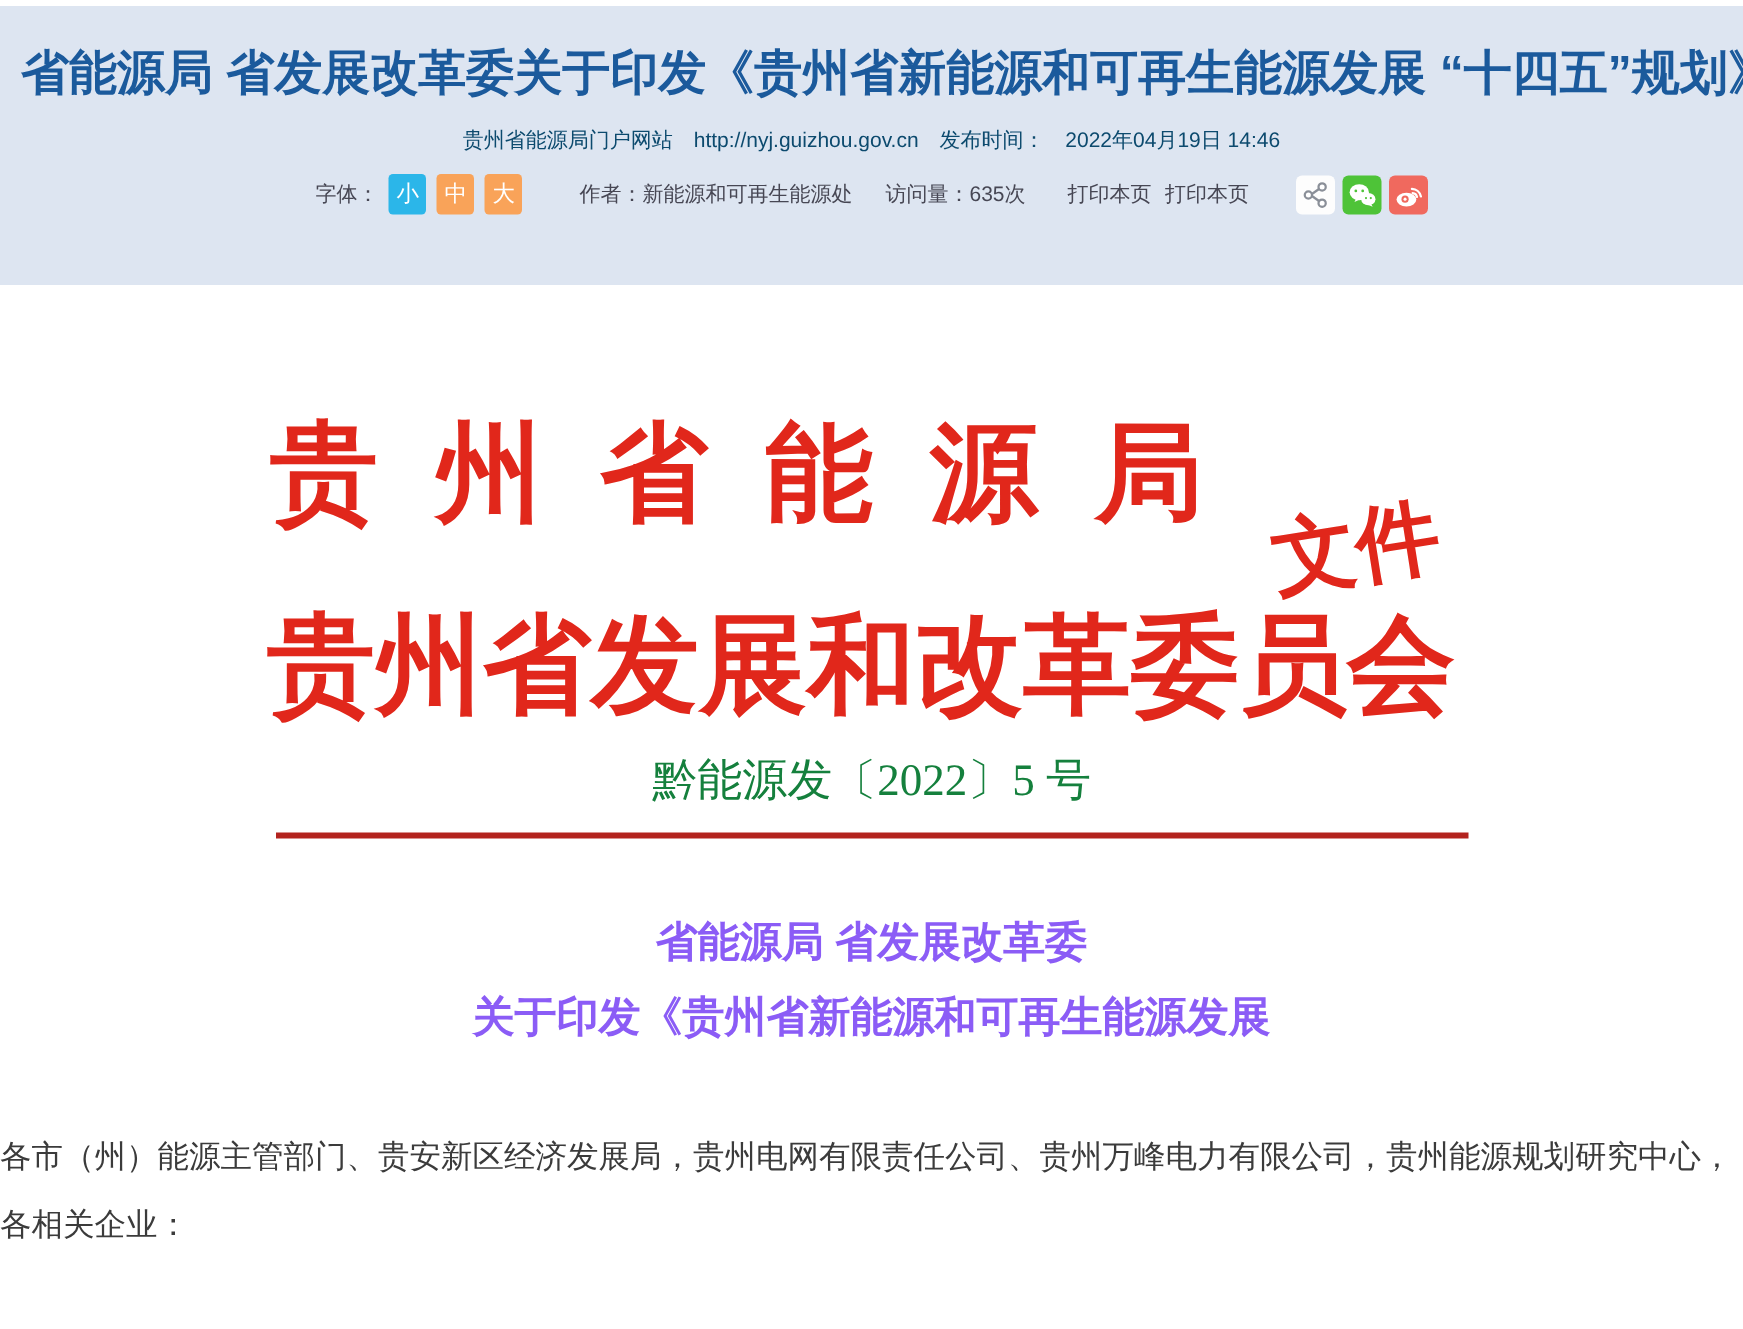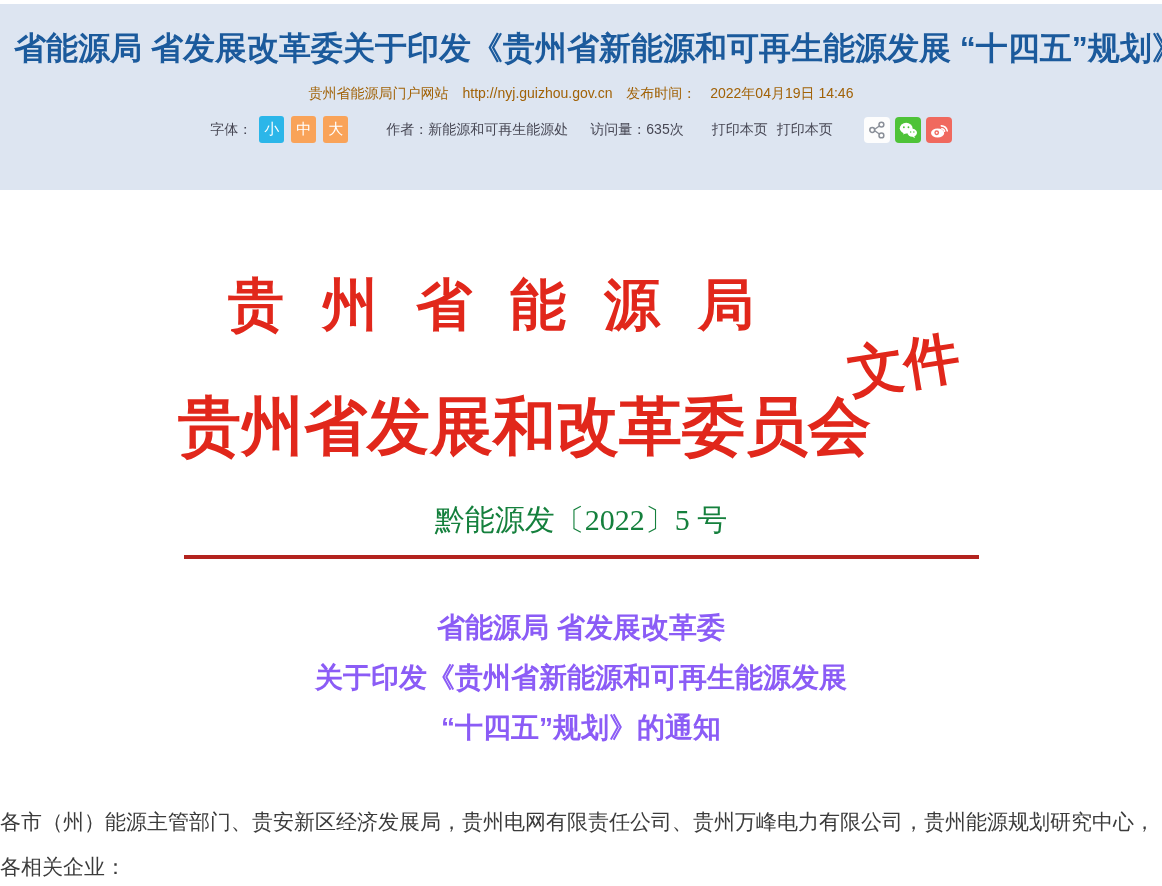--- a/index.html
+++ b/index.html
@@ -11,21 +11,21 @@
 
   
   .page-header {
     margin-top:4px; background:#dde5f1; height:186px; padding-top:24px;
   }
   .header-title {
     font-size:32px; font-weight:bold; color:#1b5a9c;
     text-align:center; line-height:1.25; padding:0 14px; white-space:nowrap;
   }
   .header-sub {
-    margin-top:17px; text-align:center; font-size:14px; color:#a16207;
+    margin-top:17px; text-align:center; font-size:14px; color:#0c4a6e;
   }
   .header-sub span { margin:0 5px; }
   .toolbar {
     margin-top:13px; display:flex; justify-content:center; align-items:center;
     font-size:14px; color:#474754;
   }
   .font-btn {
     display:inline-flex; justify-content:center; align-items:center;
     width:25px; height:27px; border-radius:3px; border:none;
     color:#fff; font-size:15px; margin-left:7px; cursor:pointer;
@@ -49,25 +49,25 @@
 
   
   .doc { background:#fff; padding-top:78px; }
   .letterhead {
     position:relative; height:232px;
     font-family:"Liberation Serif","DejaVu Serif",serif;
     font-weight:bold; color:#e1271b;
   }
   .lh1 {
     position:absolute; top:0; left:180px; width:660px;
-    font-size:56px; letter-spacing:38px; text-align:center; white-space:nowrap;
+    font-size:72px; letter-spacing:38px; text-align:center; white-space:nowrap;
   }
   .lh2 {
-    position:absolute; top:116px; left:178px; width:660px;
-    font-size:63px; text-align:center; white-space:nowrap;
+    position:absolute; top:128px; left:178px; width:660px;
+    font-size:72px; text-align:center; white-space:nowrap;
   }
   .lh-suffix {
     position:absolute; top:60px; left:848px;
     font-size:56px; transform:rotate(-9deg); white-space:nowrap;
   }
   .doc-number {
     text-align:center; font-family:"Liberation Serif","DejaVu Serif",serif;
     font-size:30px; color:#15803d;
   }
   .red-line { width:795px; height:4px; background:#b3231e; margin:14px auto 0; }
@@ -153,20 +153,19 @@
     <div class="lh-suffix">文件</div>
   </div>
 
   <div class="doc-number">黔能源发〔2022〕5 号</div>
 
   <div class="red-line"></div>
 
   <div class="doc-title">
     <div>省能源局 省发展改革委</div>
     <div>关于印发《贵州省新能源和可再生能源发展</div>
-    <div>“十四五”规划》的通知</div>
   </div>
 
   <div class="doc-body">
     <p>各市（州）能源主管部门、贵安新区经济发展局，贵州电网有限责任公司、贵州万峰电力有限公司，贵州能源规划研究中心，</p>
     <p>各相关企业：</p>
   </div>
 </main>
 
 </body></html>

